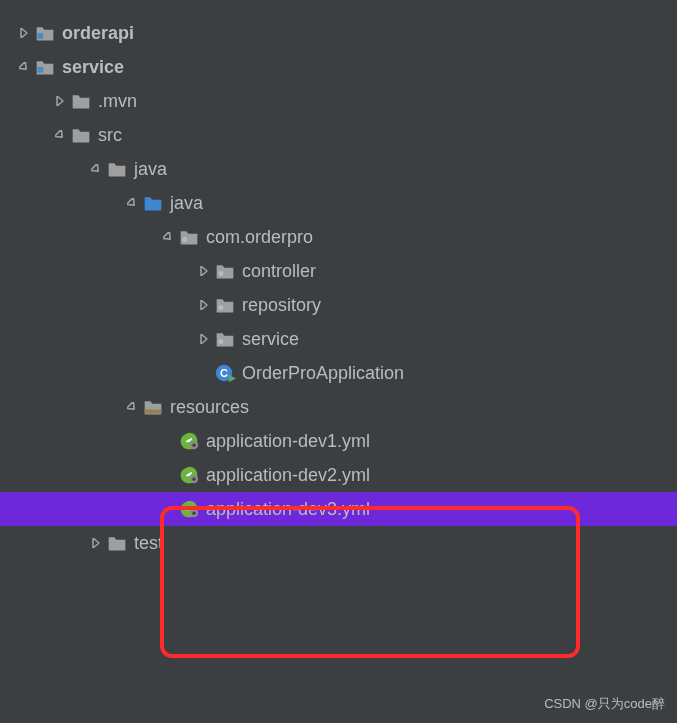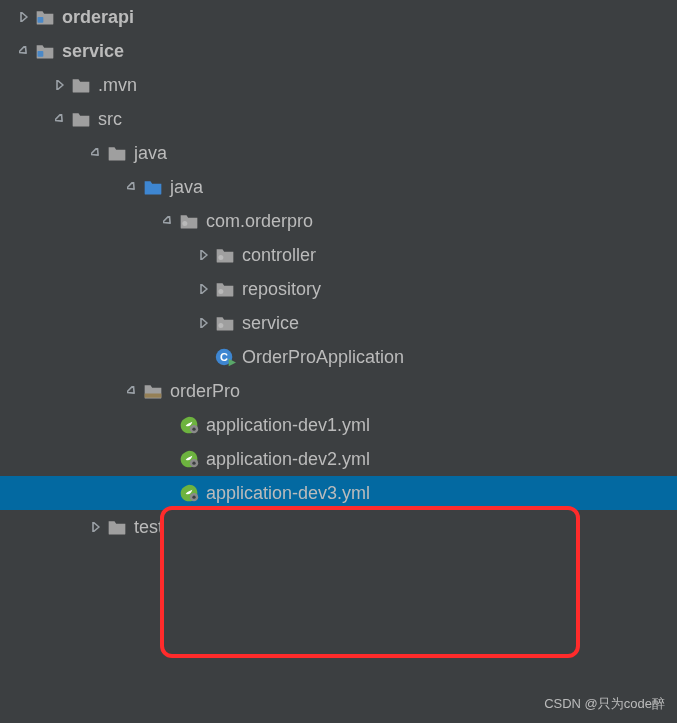--- a/index.html
+++ b/index.html
@@ -6,29 +6,29 @@
   body {
     background: #3c3f41;
     font-family: "Segoe UI", Arial, sans-serif;
     font-size: 18px;
     color: #bbbbbb;
     width: 677px;
     height: 723px;
     overflow: hidden;
     position: relative;
   }
-  .tree { padding-top: 0; }
+  .tree { padding-top: 16px; }
   .row {
     display: flex;
     align-items: center;
     height: 34px;
     white-space: nowrap;
     cursor: pointer;
   }
-  .row.selected { background: #0369a1; }
+  .row.selected { background: #6d28d9; }
   .indent { display: inline-block; flex-shrink: 0; }
   .chevron {
     width: 20px;
     display: inline-flex;
     justify-content: center;
     align-items: center;
     flex-shrink: 0;
   }
   .chevron svg { width: 10px; height: 10px; }
   .chevron.none { visibility: hidden; }
@@ -231,21 +231,21 @@
         <svg viewBox="0 0 10 10">
           <path d="M2 0 L8 5 L2 10 Z" fill="none" stroke="#9aa0a6" stroke-width="1.6" stroke-linejoin="round" transform="rotate(45 5 5)"></path>
         </svg>
       </span>
       <span class="icon">
         <svg viewBox="0 0 24 24" width="22" height="20">
     <path d="M2 5 h7 l2 3 h11 v12 a1 1 0 0 1 -1 1 H3 a1 1 0 0 1 -1 -1 Z" fill="#9f9f9f"></path>
     <rect x="2" y="15" width="20" height="5" fill="#958056"></rect>
   </svg>
       </span>
-      <span class="label">orderPro</span>
+      <span class="label">resources</span>
     </div>
     <div class="row">
       <span class="indent" style="width: 158px;"></span>
       <span class="chevron none"></span>
       <span class="icon">
         <svg viewBox="0 0 24 24" width="22" height="20">
         <path d="M12 2 C18 2 22 6 22 12 C22 18 18 22 12 22 C6 22 2 18 2 12 C2 9 4 4 12 2 Z" fill="#6db33f"></path>
         <path d="M8 13 C10 10 14 9 16 8 C15 12 12 15 8 13 Z" fill="#fff"></path>
         <circle cx="18" cy="17" r="5" fill="#8a8a8a"></circle>
         <circle cx="18" cy="17" r="2" fill="#3c3f41"></circle>

